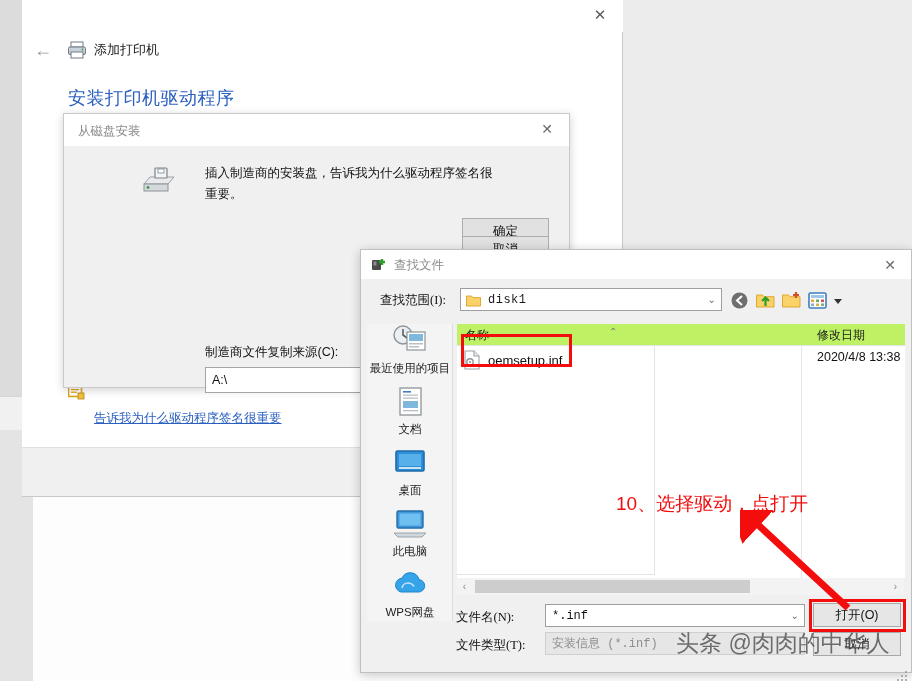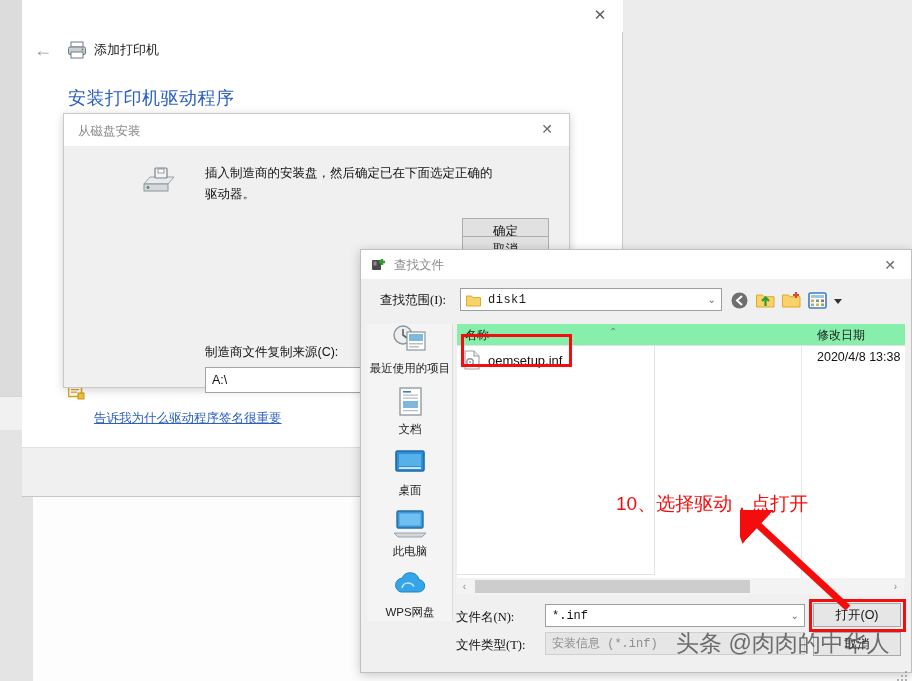--- a/index.html
+++ b/index.html
@@ -194,21 +194,21 @@
   .ff-places {
     position: absolute; left: 6px; top: 74px; width: 86px; height: 297px;
     background: #f4f4f4; border-right: 1px solid #dcdcdc;
   }
   .place { width: 86px; height: 60px; display: flex; flex-direction: column; align-items: center; justify-content: flex-start; margin-bottom: 1px; }
   .place .pico { width: 40px; height: 36px; position: relative; }
   .place .plabel { font-size: 11.5px; color: #1d1d1d; margin-top: 1px; white-space: nowrap; }
 
   .ff-listhead {
     position: absolute; left: 96px; top: 74px; width: 448px; height: 22px;
-    border-bottom: 1px solid #e3e3e3; background: #86efac;
+    border-bottom: 1px solid #e3e3e3; background: #bef264;
   }
   .col-name { position: absolute; left: 8px; top: 3px; font-size: 12px; color: #1a1a1a; }
   .col-sortmark { position: absolute; left: 152px; top: 2px; font-size: 10px; color: #777; }
   .col-date { position: absolute; left: 360px; top: 3px; font-size: 12px; color: #1a1a1a; }
   .col-sep { position: absolute; left: 344px; top: 0px; width: 1px; height: 255px; background: #e6e6e6; }
 
   .ff-filelist {
     position: absolute; left: 96px; top: 96px; width: 448px; height: 232px;
     background: #ffffff; overflow: hidden;
   }
@@ -355,21 +355,21 @@
   <div class="fd-body">
     <div class="floppy-icon">
       <svg width="34" height="28" viewBox="0 0 34 28">
         <polygon points="2,18 8,11 32,11 26,18" fill="#e8eaec" stroke="#9aa1a7" stroke-width="1"></polygon>
         <rect x="2" y="18" width="24" height="7" fill="#d5d9dd" stroke="#8c9399" stroke-width="1"></rect>
         <rect x="13" y="2" width="12" height="10" rx="1" fill="#f2f4f5" stroke="#7b848c" stroke-width="1.2"></rect>
         <rect x="16" y="3" width="6" height="4" fill="#ffffff" stroke="#7b848c" stroke-width=".8"></rect>
         <circle cx="6" cy="21.5" r="1.4" fill="#3f9b3f"></circle>
       </svg>
     </div>
-    <div class="fd-message">插入制造商的安装盘，然后确定已在下面选定正确的驱动器。</div>
+    <div class="fd-message">插入制造商的安装盘，告诉我为什么驱动程序签名很重要。</div>
     <div class="fd-btn ok">确定</div>
     <div class="fd-btn cancel">取消</div>
     <div class="fd-src-label">制造商文件复制来源(C):</div>
     <div class="fd-src-input">A:\</div>
   </div>
 </div>
 
 <div id="findfile-dialog">
 
   <div class="ff-titlebar">

